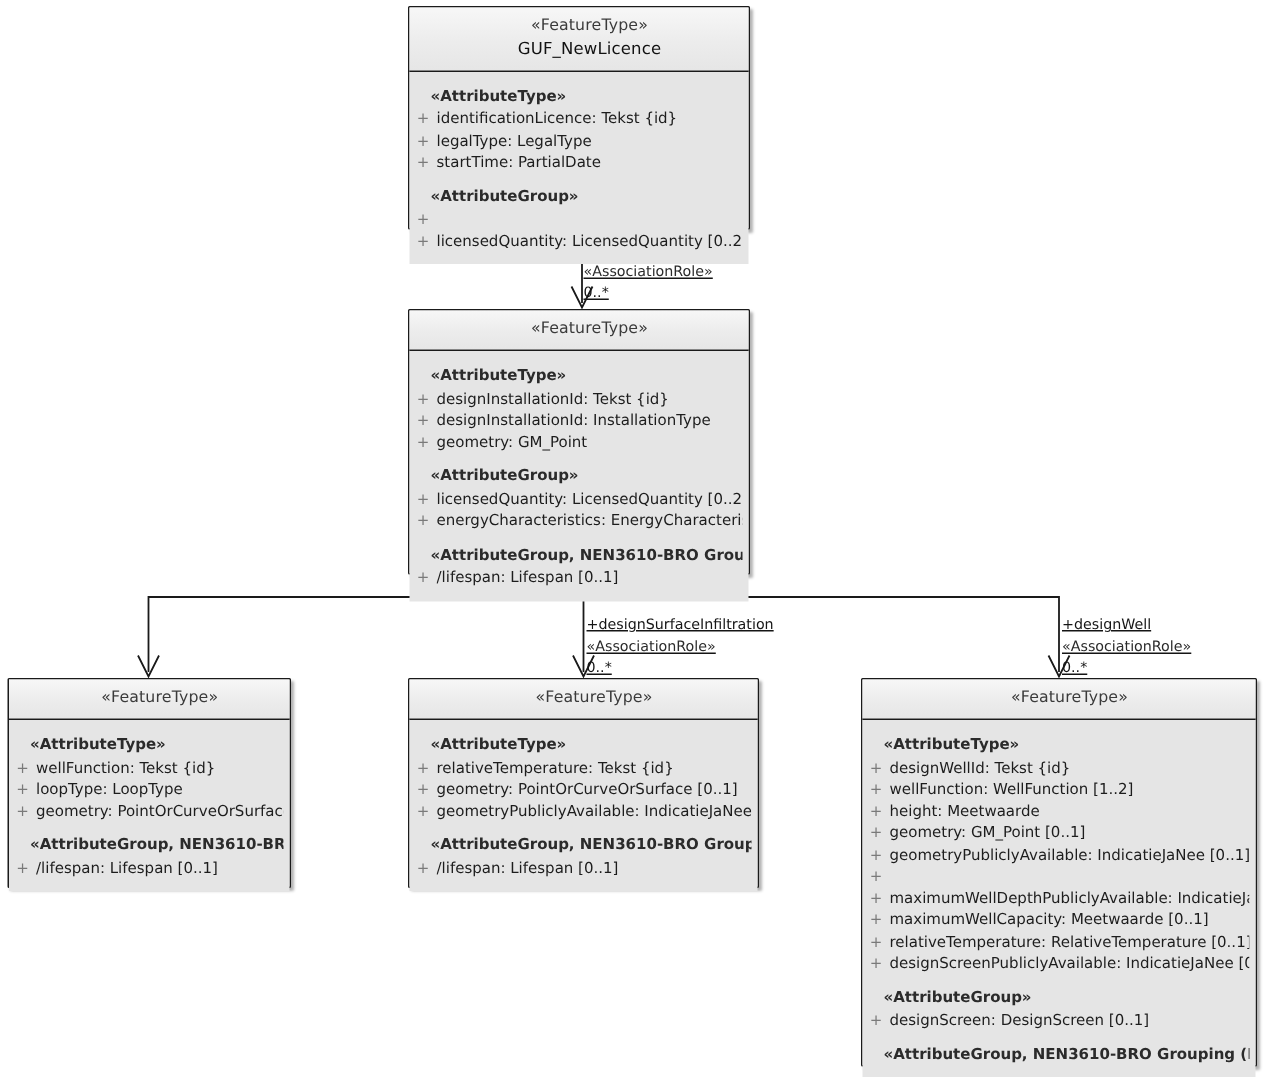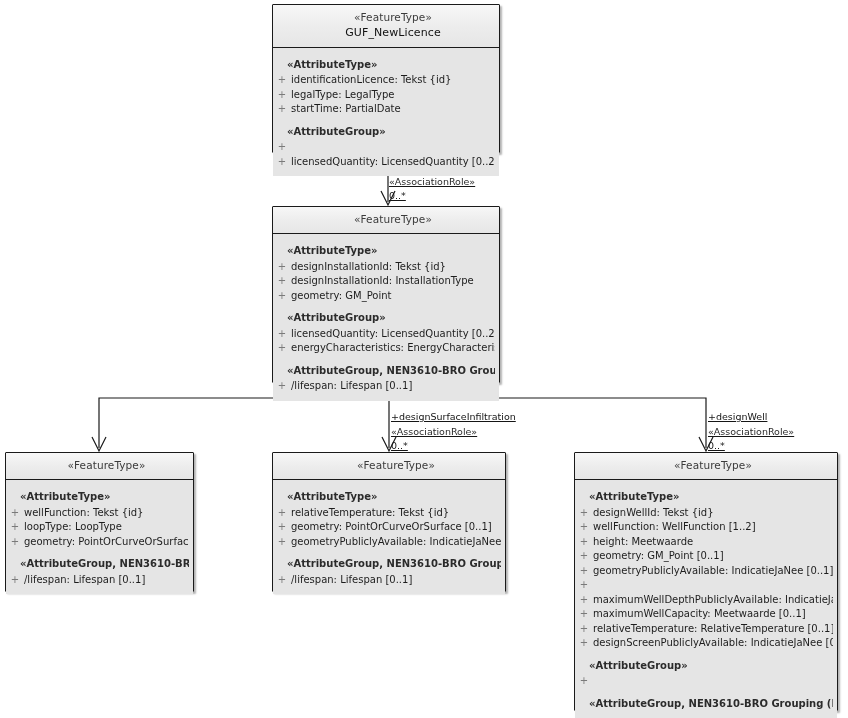--- a/index.html
+++ b/index.html
@@ -331,19 +331,20 @@
           <span class="attr-text">relativeTemperature: RelativeTemperature [0..1]</span>
         </div>
         <div class="attr-row">
           <span class="attr-vis">+</span>
           <span class="attr-text">designScreenPubliclyAvailable: IndicatieJaNee [0..1]</span>
         </div>
         <div class="grp-spacer"></div>
         <div class="grp-label">«AttributeGroup»</div>
         <div class="attr-row">
           <span class="attr-vis">+</span>
+          <span class="attr-text">designScreen: DesignScreen [0..1]</span>
         </div>
         <div class="grp-spacer"></div>
         <div class="grp-label">«AttributeGroup, NEN3610-BRO Grouping (EN)::Material lif…</div>
       </div>
   </div>
 
 </div>
 
 </body></html>

